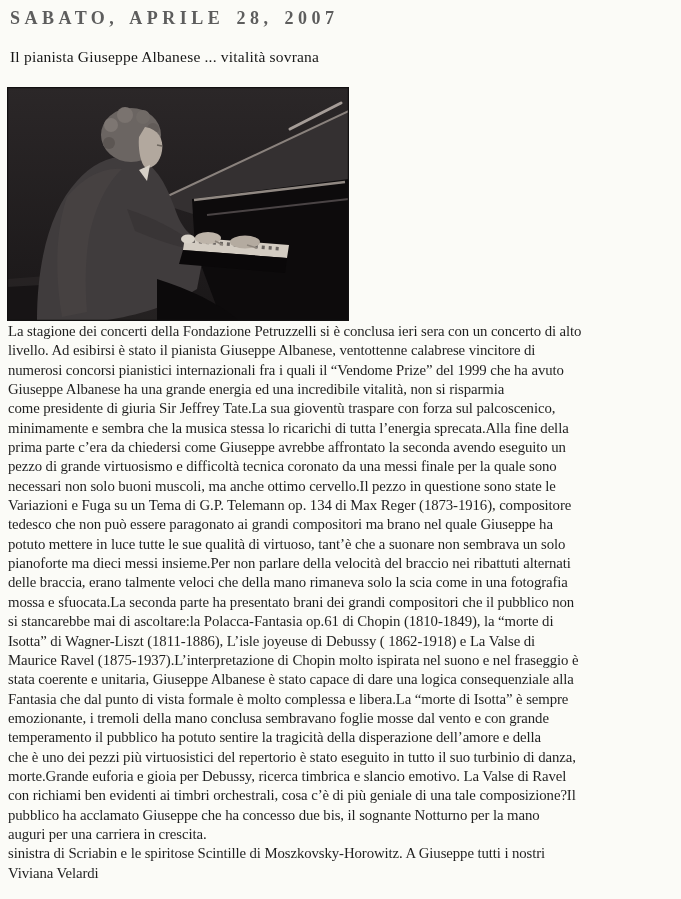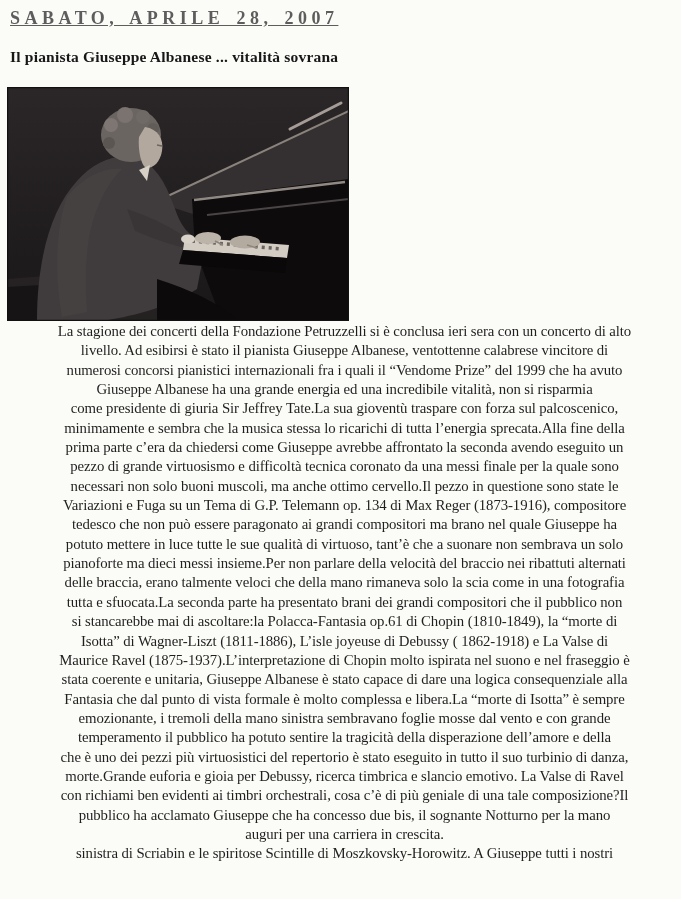--- a/index.html
+++ b/index.html
@@ -11,40 +11,39 @@
     position: relative;
     overflow: hidden;
   }
   .page { position: absolute; inset: 0; }
 
   .date-header {
     position: absolute; left: 10px; top: 7px; margin: 0;
     font-size: 18px; line-height: 22px; font-weight: 700;
     letter-spacing: 4.5px; word-spacing: 3px;
     color: #5d5d5d;
-    text-decoration: underline;
   }
   .headline {
     position: absolute; left: 10px; top: 47px; margin: 0;
-    font-size: 15.5px; line-height: 19px; font-weight: 700;
+    font-size: 15.5px; line-height: 19px; font-weight: 400;
     letter-spacing: 0.2px; color: #171717;
   }
   .photo {
     position: absolute; left: 7px; top: 87px; margin: 0;
     width: 342px; height: 234px;
   }
   .photo svg { display: block; width: 100%; height: 100%; }
 
   .body-text {
     position: absolute; left: 8px; top: 322px; width: 673px;
     font-size: 14.8px; line-height: 19.35px;
     letter-spacing: -0.1px;
     overflow: hidden;
   }
-  .ln { white-space: nowrap; height: 19.35px; text-align: center; }
+  .ln { white-space: nowrap; height: 19.35px; }
   .byline { white-space: nowrap; height: 19.35px; }
 </style>
 </head>
 <body>
 
 <div class="page">
 
   <h1 class="date-header">SABATO, APRILE 28, 2007</h1>
 
   <h2 class="headline">Il pianista Giuseppe Albanese ... vitalità sovrana</h2>
@@ -113,29 +112,30 @@
     <div class="ln">come presidente di giuria Sir Jeffrey Tate.La sua gioventù traspare con forza sul palcoscenico,</div>
     <div class="ln">minimamente e sembra che la musica stessa lo ricarichi di tutta l’energia sprecata.Alla fine della</div>
     <div class="ln">prima parte c’era da chiedersi come Giuseppe avrebbe affrontato la seconda avendo eseguito un</div>
     <div class="ln">pezzo di grande virtuosismo e difficoltà tecnica coronato da una messi finale per la quale sono</div>
     <div class="ln">necessari non solo buoni muscoli, ma anche ottimo cervello.Il pezzo in questione sono state le</div>
     <div class="ln">Variazioni e Fuga su un Tema di G.P. Telemann op. 134 di Max Reger (1873-1916), compositore</div>
     <div class="ln">tedesco che non può essere paragonato ai grandi compositori ma brano nel quale Giuseppe ha</div>
     <div class="ln">potuto mettere in luce tutte le sue qualità di virtuoso, tant’è che a suonare non sembrava un solo</div>
     <div class="ln">pianoforte ma dieci messi insieme.Per non parlare della velocità del braccio nei ribattuti alternati</div>
     <div class="ln">delle braccia, erano talmente veloci che della mano rimaneva solo la scia come in una fotografia</div>
-    <div class="ln">tutta e sfuocata.La seconda parte ha presentato brani dei grandi compositori che il pubblico non</div>
+    <div class="ln">mossa e sfuocata.La seconda parte ha presentato brani dei grandi compositori che il pubblico non</div>
     <div class="ln">si stancarebbe mai di ascoltare:la Polacca-Fantasia op.61 di Chopin (1810-1849), la “morte di</div>
     <div class="ln">Isotta” di Wagner-Liszt (1811-1886), L’isle joyeuse di Debussy ( 1862-1918) e La Valse di</div>
     <div class="ln">Maurice Ravel (1875-1937).L’interpretazione di Chopin molto ispirata nel suono e nel fraseggio è</div>
     <div class="ln">stata coerente e unitaria, Giuseppe Albanese è stato capace di dare una logica consequenziale alla</div>
     <div class="ln">Fantasia che dal punto di vista formale è molto complessa e libera.La “morte di Isotta” è sempre</div>
-    <div class="ln">emozionante, i tremoli della mano sinistra sembravano foglie mosse dal vento e con grande</div>
+    <div class="ln">emozionante, i tremoli della mano conclusa sembravano foglie mosse dal vento e con grande</div>
     <div class="ln">temperamento il pubblico ha potuto sentire la tragicità della disperazione dell’amore e della</div>
     <div class="ln">che è uno dei pezzi più virtuosistici del repertorio è stato eseguito in tutto il suo turbinio di danza,</div>
     <div class="ln">morte.Grande euforia e gioia per Debussy, ricerca timbrica e slancio emotivo. La Valse di Ravel</div>
     <div class="ln">con richiami ben evidenti ai timbri orchestrali, cosa c’è di più geniale di una tale composizione?Il</div>
     <div class="ln">pubblico ha acclamato Giuseppe che ha concesso due bis, il sognante Notturno per la mano</div>
     <div class="ln">auguri per una carriera in crescita.</div>
     <div class="ln">sinistra di Scriabin e le spiritose Scintille di Moszkovsky-Horowitz. A Giuseppe tutti i nostri</div>
+    <div class="byline">Viviana Velardi</div>
   </div>
 
 </div>
 
 </body></html>

